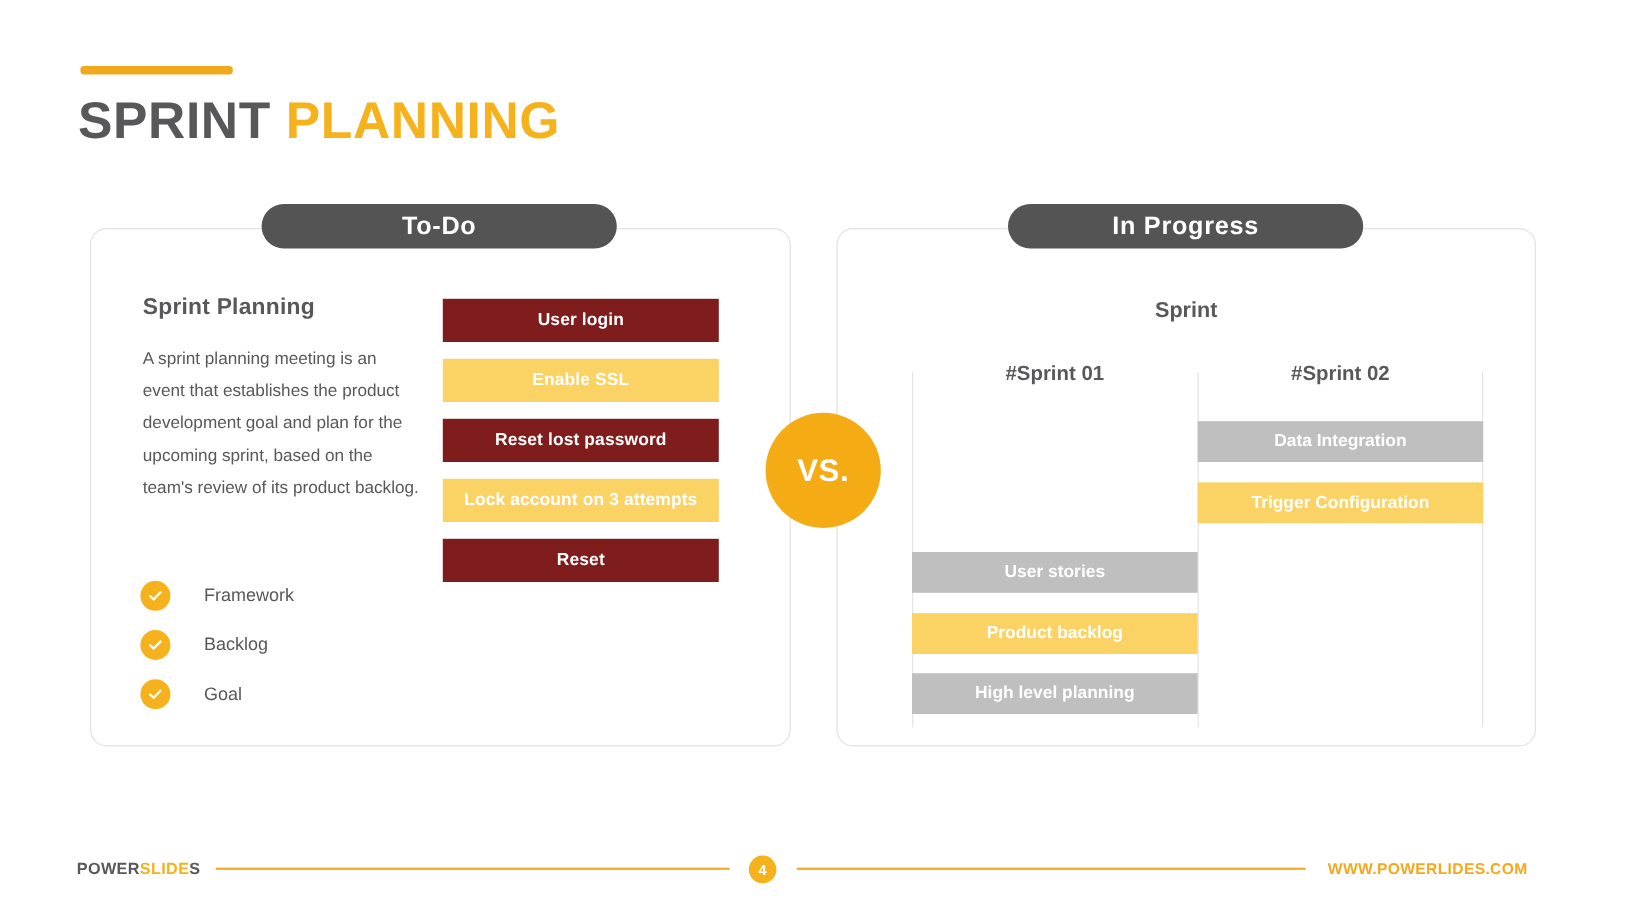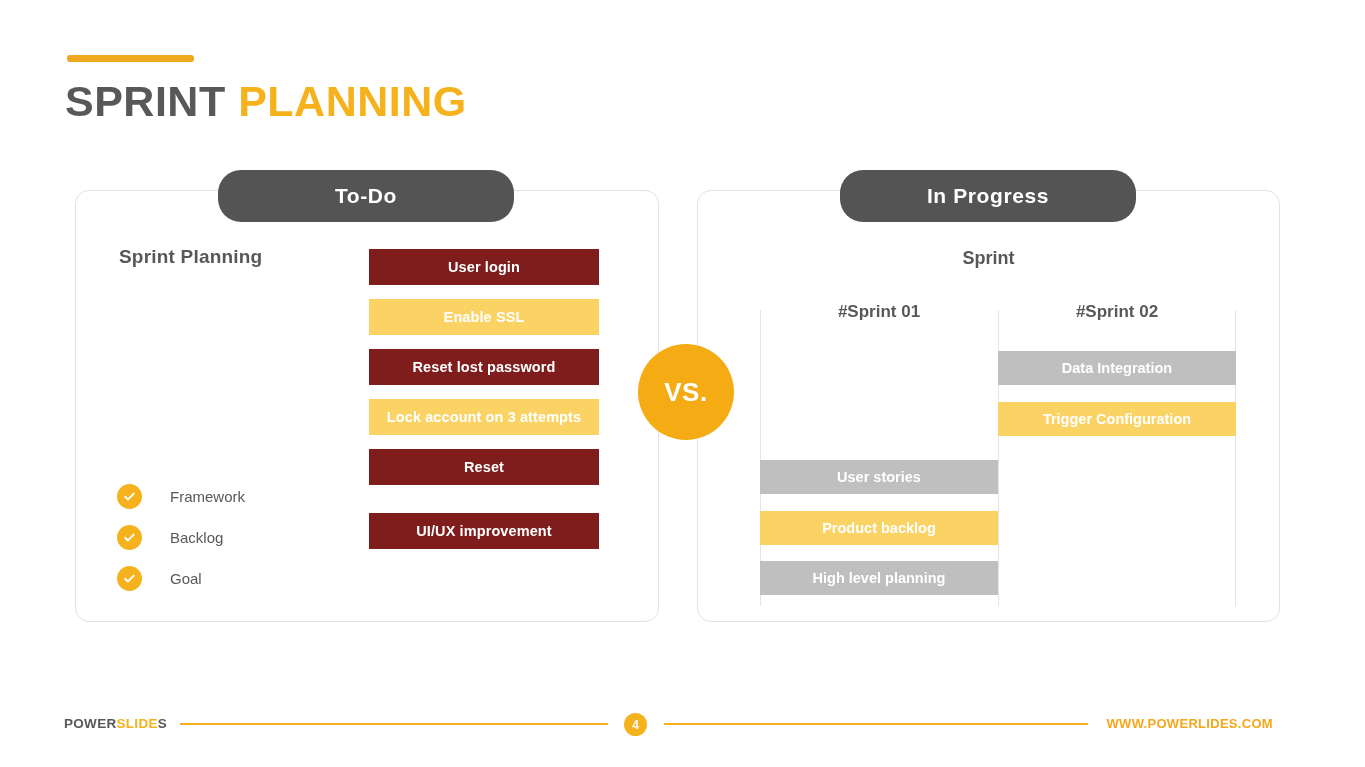--- a/index.html
+++ b/index.html
@@ -49,21 +49,21 @@
     border: 1px solid #E2E2E2;
     border-radius: 14px;
     background: #ffffff;
   }
   #panel-todo { left: 75px;  top: 190px; width: 584px; height: 432px; }
   #panel-prog { left: 697px; top: 190px; width: 583px; height: 432px; }
 
   
   .pill {
     position: absolute;
-    height: 52px;
+    height: 37px;
     background: #545454;
     border-radius: 23px;
     color: #ffffff;
     font-size: 21px;
     font-weight: bold;
     letter-spacing: 0.6px;
     display: flex;
     align-items: center;
     justify-content: center;
     text-align: right;
@@ -282,20 +282,21 @@
     <span class="t-dark">SPRINT</span><span>&nbsp;</span><span class="t-accent">PLANNING</span>
   </h1>
 
   <div class="panel" id="panel-todo"></div>
   <div class="panel" id="panel-prog"></div>
 
   <div class="pill" id="pill-todo">To-Do</div>
   <div class="pill" id="pill-prog">In Progress</div>
 
   <div class="left-heading">Sprint Planning</div>
+  <p class="left-body">A sprint planning meeting is an event that establishes the product development goal and plan for the upcoming sprint, based on the team's review of its product backlog.</p>
 
   <ul class="check-list" id="check-list">
       <li>
         <span class="check-badge">
           <svg width="13" height="13" viewBox="0 0 16 16" aria-hidden="true">
             <path d="M2.6 8.3 L6.2 11.6 L13.2 4.5" fill="none" stroke="#ffffff" stroke-width="2.4" stroke-linecap="round" stroke-linejoin="round"></path>
           </svg>
         </span>
         <span class="check-label">Framework</span>
       </li>
@@ -322,21 +323,20 @@
       <div class="bar-gap"></div>
       <div class="bar amber">Enable SSL</div>
       <div class="bar-gap"></div>
       <div class="bar gray">Reset lost password</div>
       <div class="bar-gap"></div>
       <div class="bar amber">Lock account on 3 attempts</div>
       <div class="bar-gap"></div>
       <div class="bar gray">Reset</div>
       <div class="bar-gap"></div>
       <div class="bar-gap"></div>
-      <div class="bar gray">UI/UX improvement</div>
     </div>
 
   <div id="vs-circle">VS.</div>
 
   <div class="prog-heading">Sprint</div>
 
   <div class="col-head" id="col-head-1">#Sprint 01</div>
   <div class="col-head" id="col-head-2">#Sprint 02</div>
 
   <div class="vdiv" id="vdiv-1"></div>

